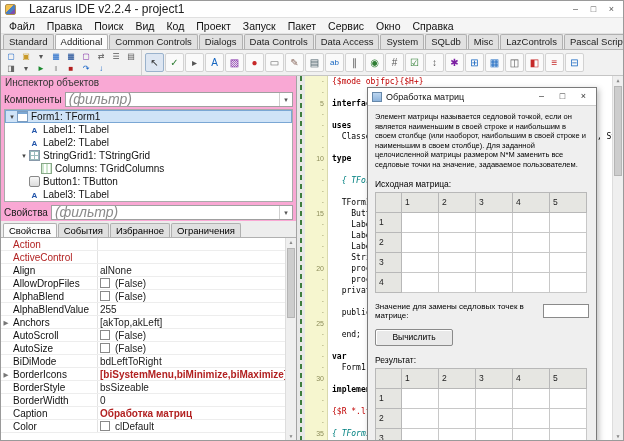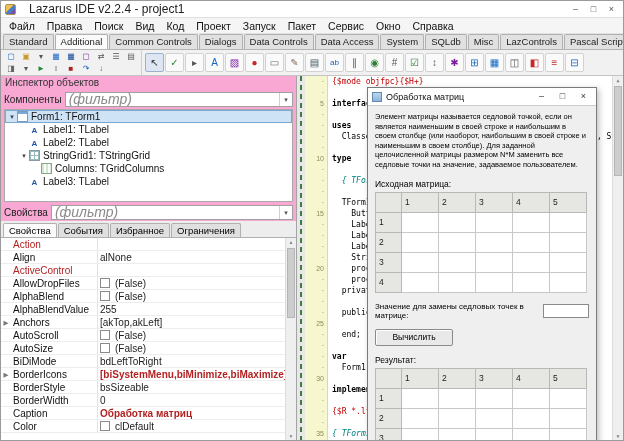--- a/index.html
+++ b/index.html
@@ -318,20 +318,25 @@
             <span class="ico ico-grid"></span>
             <span class="tlabel">StringGrid1: TStringGrid</span>
           </div>
 
           <div class="trow" style="padding-left:26px">
             <span class="texp"></span>
             <span class="ico ico-columns"></span>
             <span class="tlabel">Columns: TGridColumns</span>
           </div>
 
+          <div class="trow" style="padding-left:14px">
+            <span class="texp"></span>
+            <span class="ico ico-button"></span>
+            <span class="tlabel">Button1: TButton</span>
+          </div>
 
           <div class="trow" style="padding-left:14px">
             <span class="texp"></span>
             <span class="ico ico-label"></span>
             <span class="tlabel">Label3: TLabel</span>
           </div>
         </div>
 
       <div class="filter-row">
         <span class="filter-label">Свойства</span>
@@ -357,30 +362,30 @@
 
             <div class="prow">
               <span class="pexp"></span>
               <span class="pname red">Action</span>
               <span class="pctl"></span>
               <span class="pval"></span>
             </div>
 
             <div class="prow">
               <span class="pexp"></span>
+              <span class="pname red">ActiveControl</span>
+              <span class="pctl"></span>
+              <span class="pval"></span>
+            </div>
+
+            <div class="prow">
+              <span class="pexp"></span>
               <span class="pname">Align</span>
               <span class="pctl"></span>
               <span class="pval">alNone</span>
-            </div>
-
-            <div class="prow">
-              <span class="pexp"></span>
-              <span class="pname red">ActiveControl</span>
-              <span class="pctl"></span>
-              <span class="pval"></span>
             </div>
 
             <div class="prow">
               <span class="pexp"></span>
               <span class="pname">AllowDropFiles</span>
               <span class="pctl checkbox"></span>
               <span class="pval">(False)</span>
             </div>
 
             <div class="prow">

